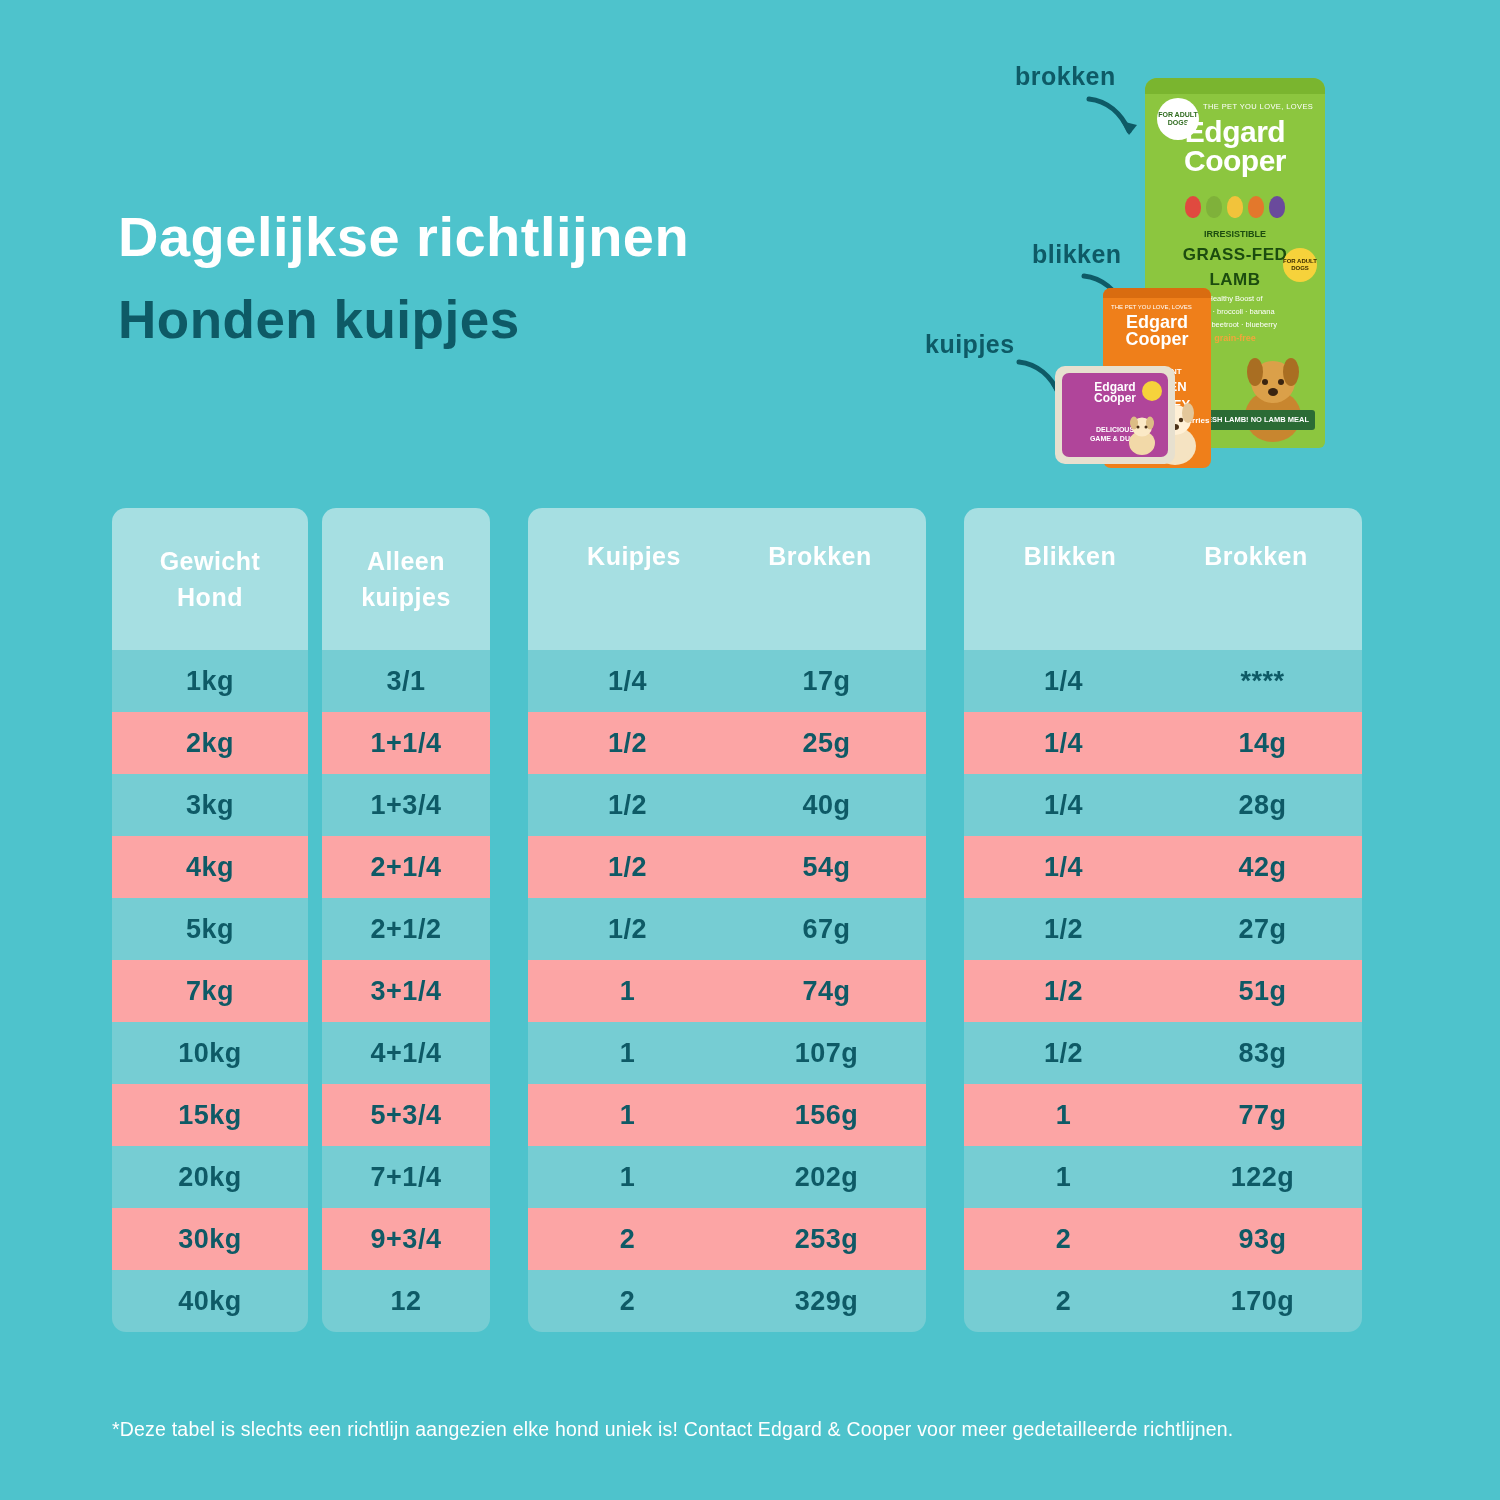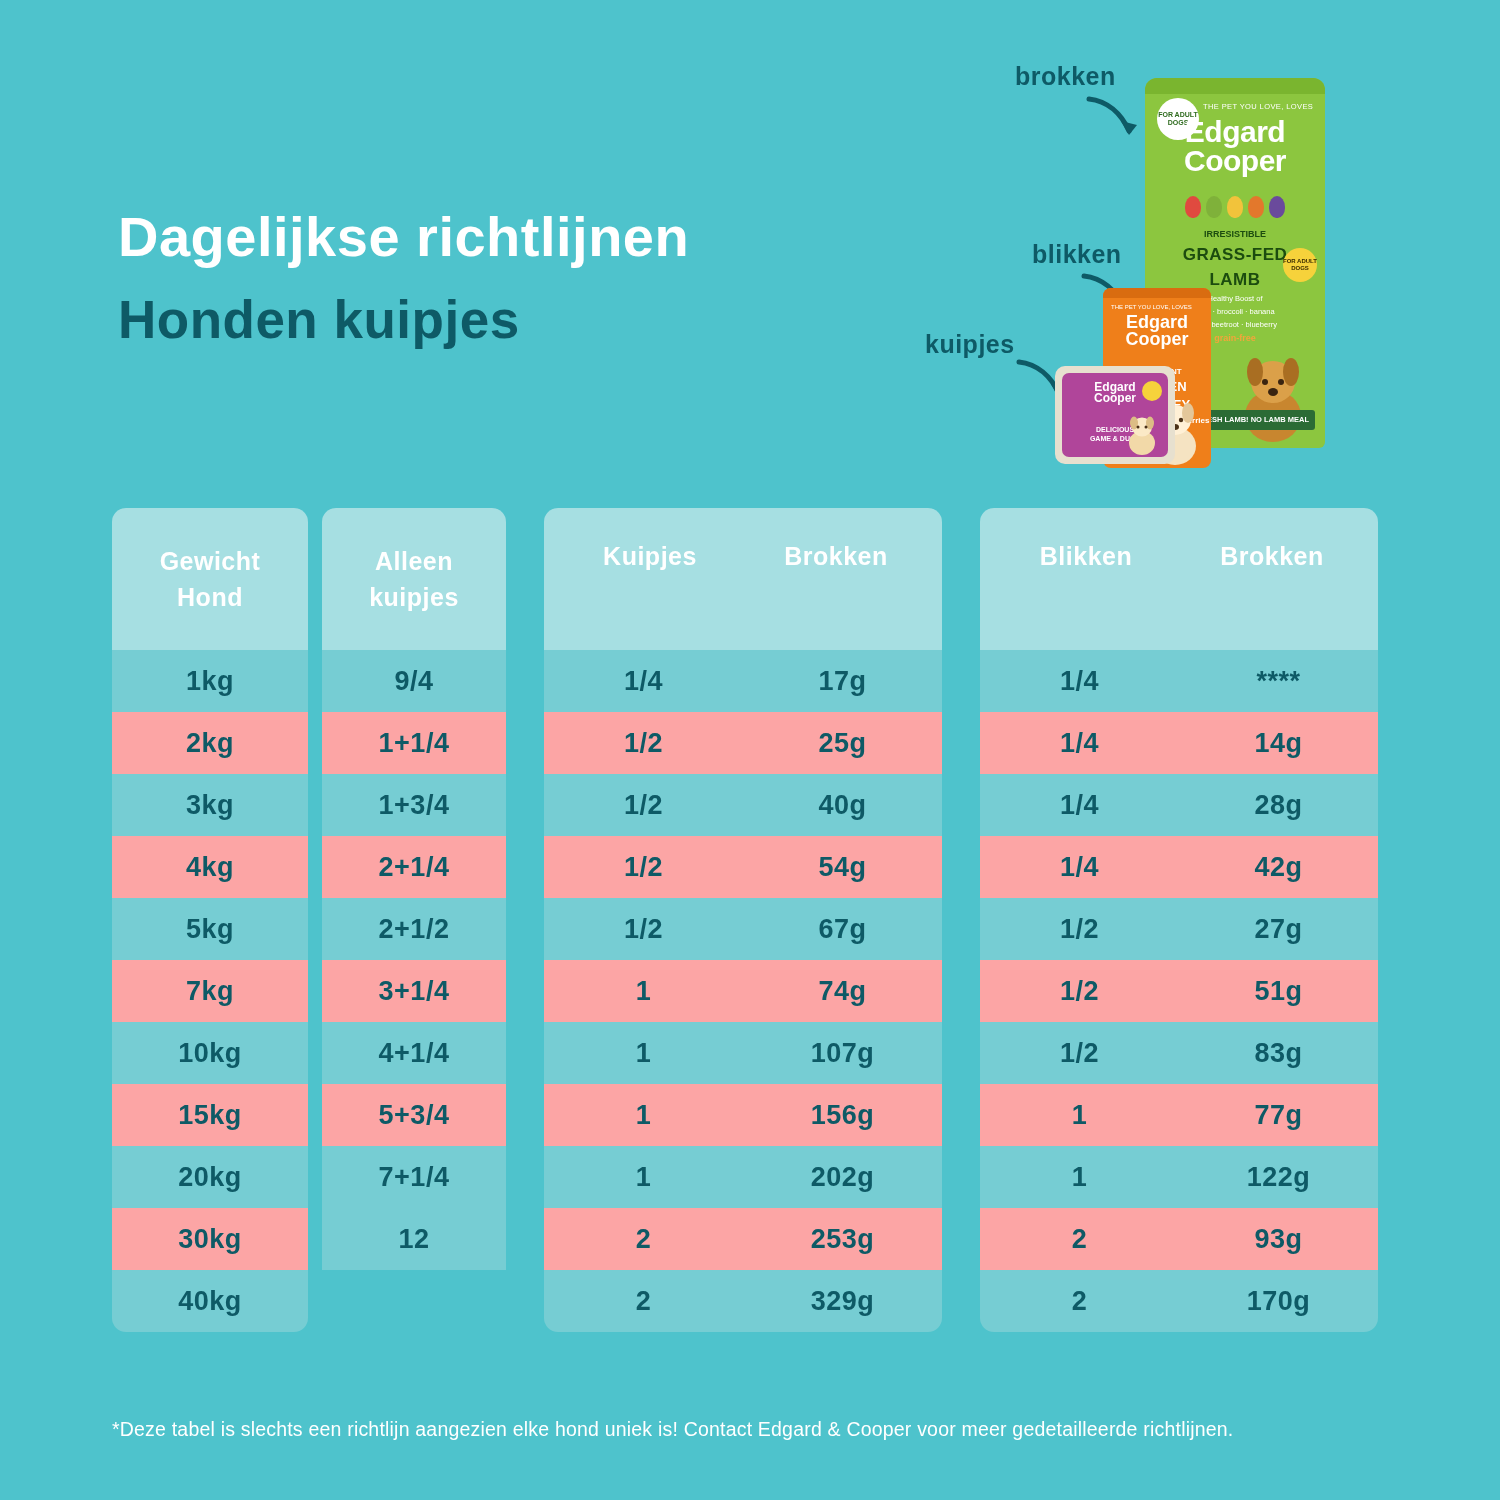--- a/index.html
+++ b/index.html
@@ -169,21 +169,21 @@
 
   
   .table-wrap {
     position: absolute;
     left: 112px; top: 508px;
     width: 1276px;
   }
   .groups { display: flex; gap: 14px; }
   .group { border-radius: 14px; overflow: hidden; }
   .g-weight { width: 196px; }
-  .g-alone  { width: 184px; }
+  .g-alone  { width: 168px; }
   .g-trays  { width: 398px; }
   .g-cans   { width: 398px; }
   .group.spacer-left { margin-left: 24px; }
 
   .ghead {
     background: #a6dfe2;
     color: #ffffff;
     font-weight: bold;
     font-size: 25px;
     height: 142px;
@@ -391,21 +391,21 @@
       </div>
 
       <div class="group g-alone">
         <div class="ghead">
           <div>
             <div>Alleen</div>
             <div>kuipjes</div>
           </div>
         </div>
         <div class="grow odd">
-            <div class="cell">9/4</div>
+            <div class="cell">3/1</div>
           </div>
         <div class="grow even">
             <div class="cell">1+1/4</div>
           </div>
         <div class="grow odd">
             <div class="cell">1+3/4</div>
           </div>
         <div class="grow even">
             <div class="cell">2+1/4</div>
           </div>
@@ -416,20 +416,23 @@
             <div class="cell">3+1/4</div>
           </div>
         <div class="grow odd">
             <div class="cell">4+1/4</div>
           </div>
         <div class="grow even">
             <div class="cell">5+3/4</div>
           </div>
         <div class="grow odd">
             <div class="cell">7+1/4</div>
+          </div>
+        <div class="grow even">
+            <div class="cell">9+3/4</div>
           </div>
         <div class="grow odd">
             <div class="cell">12</div>
           </div>
       </div>
 
       <div class="group g-trays spacer-left">
         <div class="ghead two-col">
           <div class="hcell">Kuipjes</div>
           <div class="hcell">Brokken</div>

